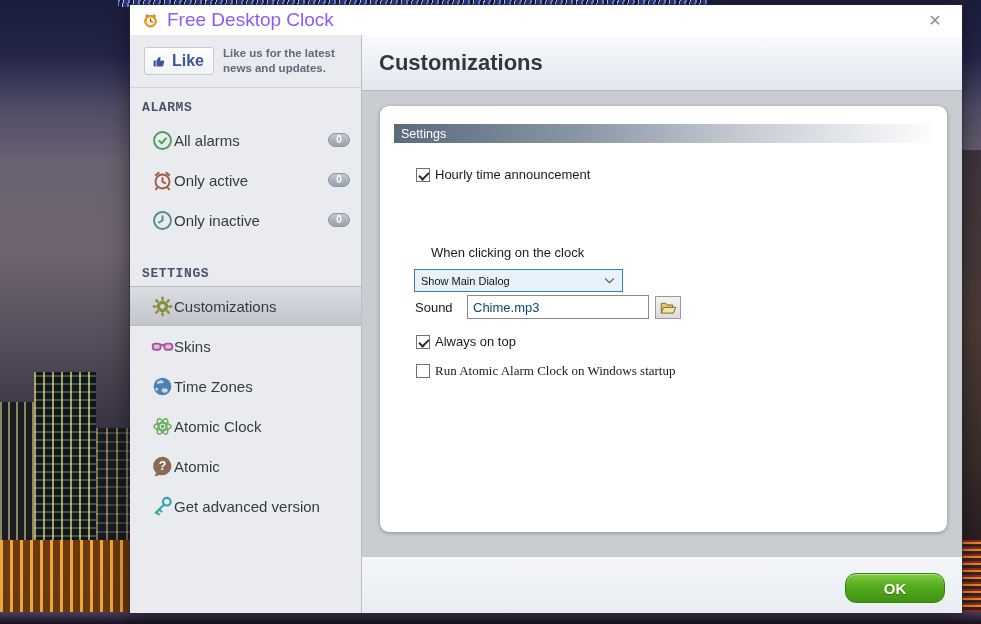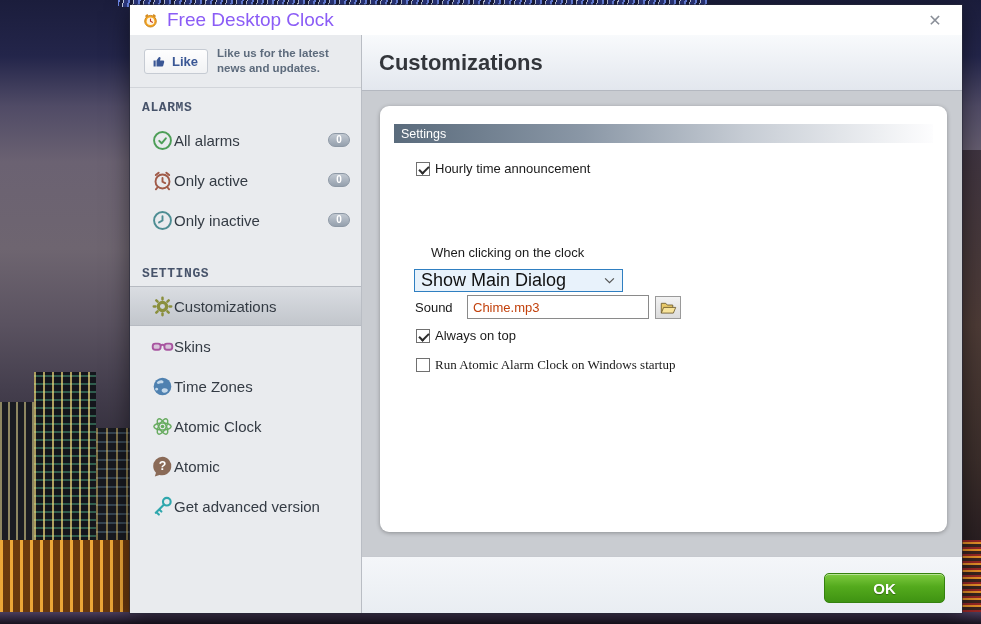--- a/index.html
+++ b/index.html
@@ -36,21 +36,21 @@
   .titlebar .app-title { font-size:19px; color:#8b5cf6; margin-left:8px; }
   .titlebar .close { margin-left:auto; width:30px; height:30px; display:flex; align-items:center; justify-content:center;
     color:#8a8f98; font-size:16px; cursor:pointer; }
 
   .win-body { flex:1; display:flex; min-height:0; }
 
   
   .sidebar { width:232px; flex:0 0 auto; background:#e9ebee; border-right:1px solid #b9bdc4; display:flex; flex-direction:column; }
   .like-box { height:53px; border-bottom:1px solid #d2d5da; display:flex; align-items:center; padding:0 8px 0 14px; gap:9px; flex:0 0 auto; }
   .like-btn { display:flex; align-items:center; gap:5px; background:linear-gradient(#fefefe,#f1f2f4);
-    border:1px solid #c6cbd3; border-radius:3px; padding:4px 9px 4px 7px; color:#3a5795; font-weight:bold; font-size:13px; cursor:pointer; }
+    border:1px solid #c6cbd3; border-radius:3px; padding:4px 9px 4px 7px; color:#3a5795; font-weight:bold; font-size:16px; cursor:pointer; }
   .like-caption { font-size:11.5px; font-weight:bold; color:#5d6b7c; line-height:1.3; }
   .nav-header { margin-top:12px; margin-bottom:5px; padding-left:12px; font-size:13px; font-weight:bold; color:#47536a; letter-spacing:.6px;font-family:Liberation Mono, monospace; }
   .nav-header.settings { margin-top:26px; }
   .nav-item { height:40px; display:flex; align-items:center; padding-left:21px; font-size:15px; color:#343b44;
     position:relative; cursor:pointer; }
   .nav-item.selected { background:linear-gradient(#dadde2,#c2c6cc); border-top:1px solid #b7bbc2; border-bottom:1px solid #b7bbc2; }
   .nav-item .badge { position:absolute; right:11px; top:13px; width:22px; height:14px; border-radius:7px;
     background:linear-gradient(#c2c9d2,#95a0ad); border:1px solid #8d98a5; color:#fff; font-size:10px; font-weight:bold;
     text-align:center; line-height:12px; }
   .nav-item svg { flex:0 0 auto; }
@@ -61,35 +61,35 @@
     display:flex; align-items:center; padding-left:17px; font-size:22px; font-weight:bold; color:#33363b; }
   .content { flex:1; position:relative; }
   .panel { position:absolute; left:18px; top:15px; width:567px; height:426px; background:#fff; border-radius:9px;
     box-shadow:0 1px 4px rgba(0,0,0,.3); }
   .panel-header { position:absolute; left:14px; right:14px; top:18px; height:19px; padding-left:7px;
     background:linear-gradient(90deg,#5a6b7c 0%,#8ema7a6 30%,#aab3bf 45%,#d7dce2 70%,#fdfdfe 100%);
     background:linear-gradient(90deg,#5a6b7c 0%,#8a97a6 35%,#c6ccd4 65%,#fdfdfe 100%);
     color:#fff; font-size:12.5px; display:flex; align-items:center; }
 
   .ctl { position:absolute; font-size:13px; color:#1a1a1a; }
-  .chk { display:flex; align-items:center; cursor:pointer; }
+  .chk { display:flex; align-items:center; cursor:pointer;margin-top:6px; }
   .chk .box { width:14px; height:14px; background:#fff; border:1px solid #707070; margin-right:5px; position:relative; flex:0 0 auto; }
   .chk.checked .box::after { content:""; position:absolute; left:2px; top:3px; width:8px; height:4px;
     border-left:2px solid #2b2b2b; border-bottom:2px solid #2b2b2b; transform:rotate(-45deg); }
   .sound-label { left:35px; top:194px; }
   .sound-input { position:absolute; left:87px; top:189px; width:182px; height:24px; border:1px solid #8a8a8a;
-    font-size:13px; font-family:"Liberation Sans",sans-serif; padding:0 5px; color:#c2410c; }
+    font-size:13px; font-family:"Liberation Sans",sans-serif; padding:0 5px; color:#0c4a6e; }
   .browse-btn { position:absolute; left:275px; top:190px; width:26px; height:23px;
     background:linear-gradient(#f2f2f2,#dcdcdc); border:1px solid #9a9a9a; display:flex; align-items:center; justify-content:center; cursor:pointer; }
   .combo { position:absolute; left:34px; top:163px; width:209px; height:23px; background:#e8f2fb; border:1px solid #2f7fc1;
-    display:flex; align-items:center; padding-left:6px; font-size:18px; color:#111; cursor:pointer; }
+    display:flex; align-items:center; padding-left:6px; font-size:11px; color:#111; cursor:pointer; }
   .combo .chev { margin-left:auto; margin-right:7px; display:flex; }
 
   .footer { height:57px; flex:0 0 auto; background:linear-gradient(#f4f6f9,#e9edf2); border-top:1px solid #c6c9cf; position:relative; }
-  .ok-btn { position:absolute; right:17px; top:16px; width:121px; height:30px; border-radius:5px;
+  .ok-btn { position:absolute; right:17px; top:16px; width:100px; height:30px; border-radius:11px;
     background:linear-gradient(#7ecb40,#54aa1d 45%,#3f9312); border:1px solid #35820e; color:#fff; font-weight:bold;
     font-size:15px; font-family:"Liberation Sans",sans-serif; text-shadow:0 1px 1px rgba(0,0,0,.35);
     box-shadow:inset 0 1px 0 rgba(255,255,255,.45); cursor:pointer; }
 </style>
 </head>
 <body>
 
 <div class="bg-sky"></div>
 <div class="bg-fireworks"></div>
 <div class="bldg3"></div>

